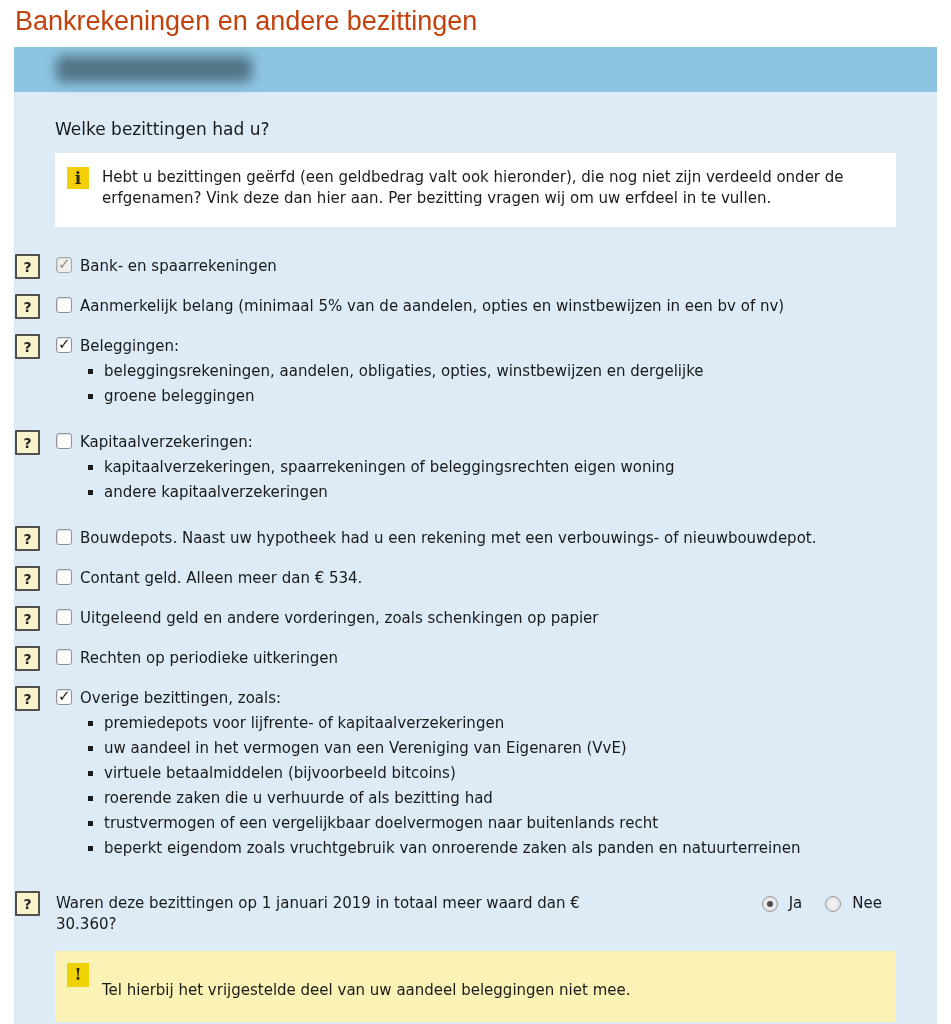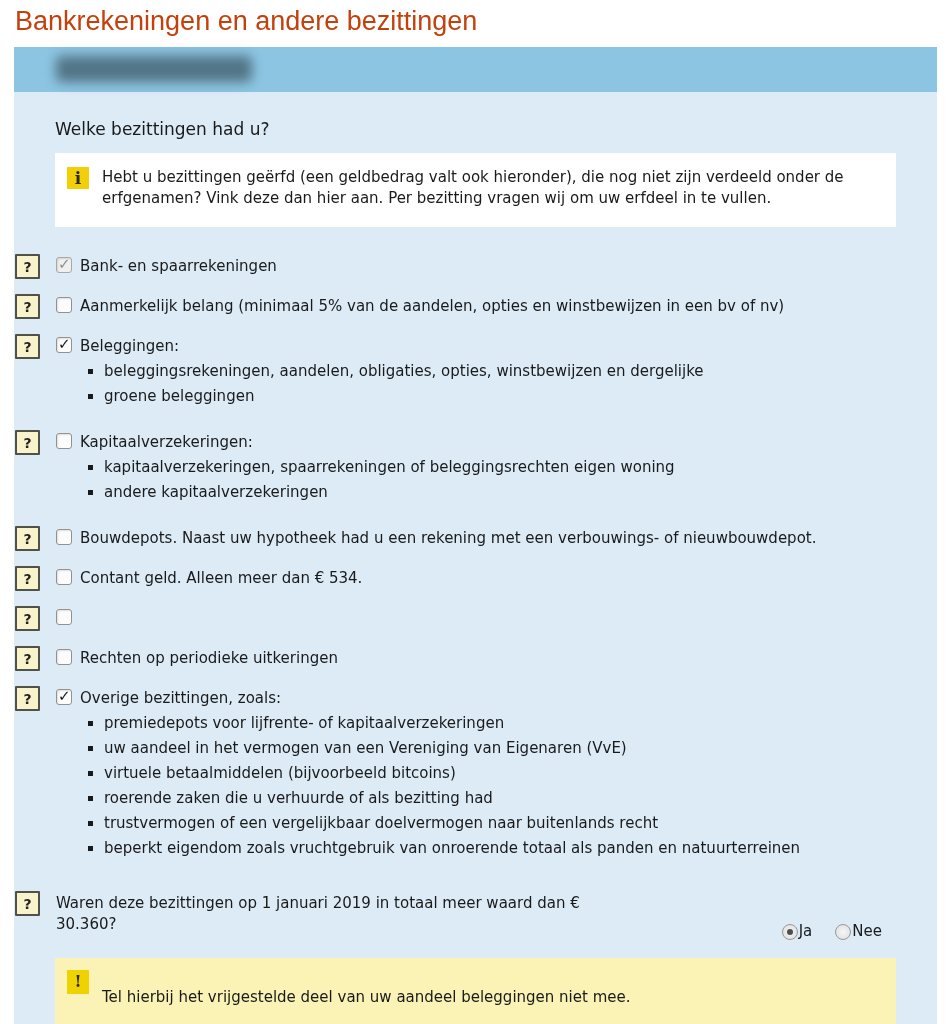--- a/index.html
+++ b/index.html
@@ -142,21 +142,21 @@
     margin: 24px 0 16px 0;
   }
   .question-text { width: 578px; padding-top: 2px; }
   .radio-group {
     display: flex;
     gap: 23px;
     margin-left: auto;
     margin-right: 55px;
     padding-top: 2px;
   }
-  .radio-option { display: flex; align-items: center; gap: 1px; cursor: pointer; margin-top: 28px; }
+  .radio-option { display: flex; align-items: center; gap: 11px; cursor: pointer; }
   .radio {
     width: 16px;
     height: 16px;
     border-radius: 50%;
     background: radial-gradient(#f6f6f6, #dcdcdc);
     border: 1px solid #999;
     position: relative;
   }
   .radio.selected::after {
     content: "";
@@ -253,20 +253,24 @@
     <span class="checkbox"></span>
     <div class="cb-body">
       <div class="cb-label">Contant geld. Alleen meer dan € 534.</div>
 
     </div>
   </div>
 
   <div class="cb-row">
     <button class="help-btn">?</button>
     <span class="checkbox"></span>
+    <div class="cb-body">
+      <div class="cb-label">Uitgeleend geld en andere vorderingen, zoals schenkingen op papier</div>
+
+    </div>
   </div>
 
   <div class="cb-row">
     <button class="help-btn">?</button>
     <span class="checkbox"></span>
     <div class="cb-body">
       <div class="cb-label">Rechten op periodieke uitkeringen</div>
 
     </div>
   </div>
@@ -275,21 +279,21 @@
     <button class="help-btn">?</button>
     <span class="checkbox checked"></span>
     <div class="cb-body">
       <div class="cb-label">Overige bezittingen, zoals:</div>
       <ul class="sub-list">
             <li>premiedepots voor lijfrente- of kapitaalverzekeringen</li>
             <li>uw aandeel in het vermogen van een Vereniging van Eigenaren (VvE)</li>
             <li>virtuele betaalmiddelen (bijvoorbeeld bitcoins)</li>
             <li>roerende zaken die u verhuurde of als bezitting had</li>
             <li>trustvermogen of een vergelijkbaar doelvermogen naar buitenlands recht</li>
-            <li>beperkt eigendom zoals vruchtgebruik van onroerende totaal als panden en natuurterreinen</li>
+            <li>beperkt eigendom zoals vruchtgebruik van onroerende zaken als panden en natuurterreinen</li>
           </ul>
     </div>
   </div>
 </div>
 
   <div class="question-row">
     <button class="help-btn">?</button>
     <div class="question-text">Waren deze bezittingen op 1 januari 2019 in totaal meer waard dan € 30.360?</div>
     <div class="radio-group" id="radio-group">
         <label class="radio-option">

